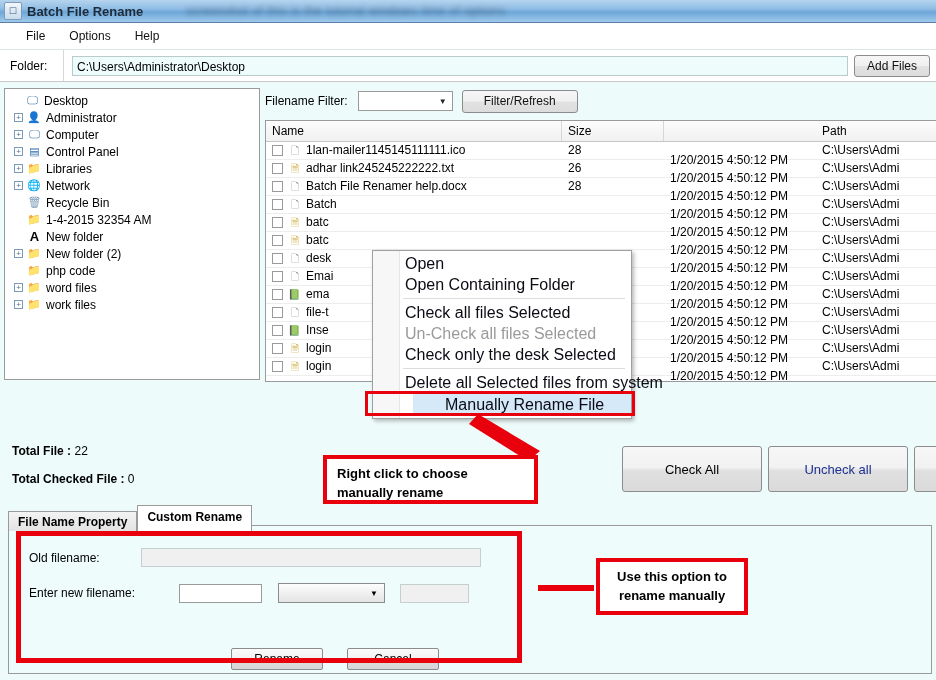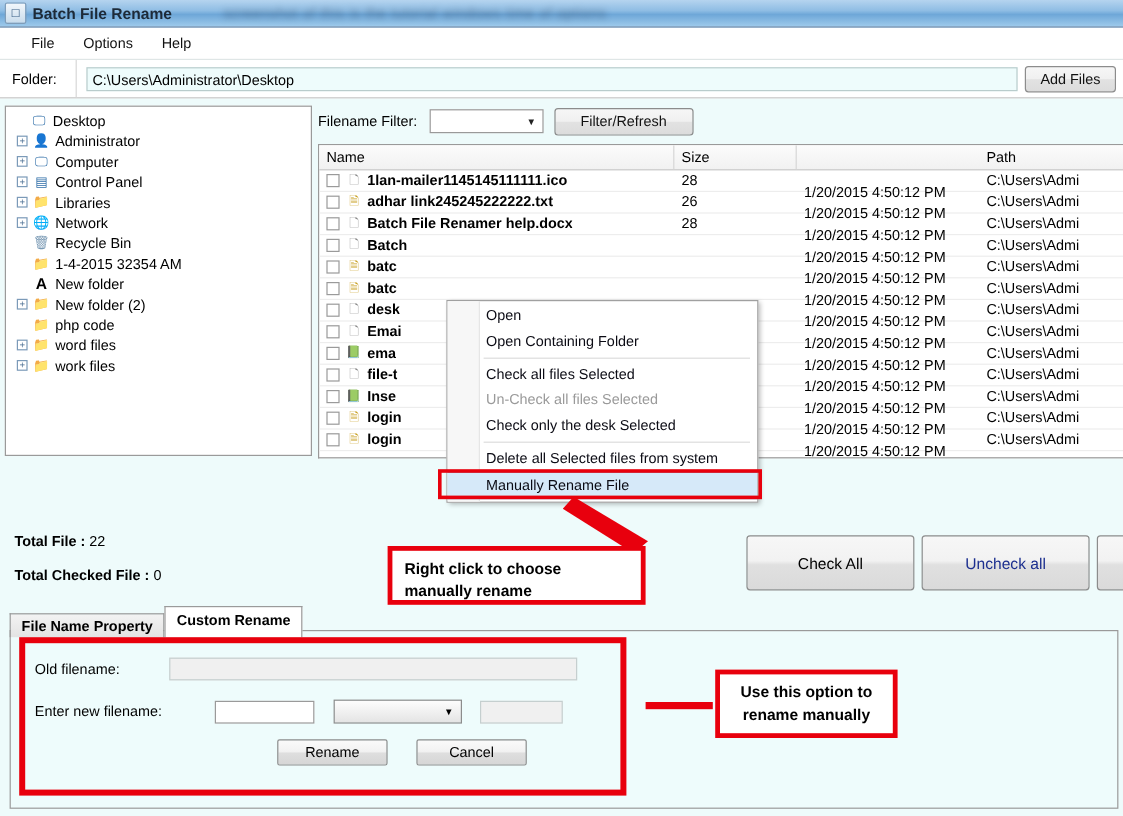--- a/index.html
+++ b/index.html
@@ -115,35 +115,35 @@
   .c-acc{width:152px;margin-top:20px;}
   .c-path{width:120px;border-right:none !important;}
   .lrow{display:flex;height:17px;border-bottom:1px solid #ededed;align-items:center;}
   .lrow>div{font-size:12px;padding-left:6px;box-sizing:border-box;white-space:nowrap;overflow:hidden;line-height:17px;}
   .cb{
     width:11px;height:11px;border:1px solid #9a9a9a;background:#fff;
     margin-left:6px;margin-right:5px;flex:0 0 auto;box-sizing:border-box;
   }
   .fico{width:14px;height:14px;margin-right:4px;flex:0 0 auto;display:flex;align-items:center;justify-content:center;font-size:10px;}
   .namecell{display:flex;align-items:center;width:296px;padding-left:0 !important;}
-  .nametxt{overflow:hidden;white-space:nowrap;font-weight:bold;}
+  .nametxt{overflow:hidden;white-space:nowrap;}
   
   .ctxmenu{
     position:absolute;left:372px;top:250px;width:258px;
     background:#fff;border:1px solid #a0a0a0;
     box-shadow:2px 2px 4px rgba(0,0,0,.28);
     padding:2px 0;z-index:40;
   }
   .ctxmenu .gut{position:absolute;left:0;top:0;bottom:0;width:26px;background:#f7f7f7;border-right:1px solid #e6e6e6;}
   .ctxitem{
     position:relative;z-index:2;height:21px;line-height:21px;
-    padding-left:32px;font-size:12px;color:#0b0b14;white-space:nowrap;
+    padding-left:32px;font-size:16px;color:#0b0b14;white-space:nowrap;
   }
   .ctxitem.disabled{color:#9a9a9a;}
-  .ctxitem.sel{background:#d6e9f9;border-top:1px solid #7ba7d0;border-bottom:1px solid #7ba7d0;}
+  .ctxitem.sel{background:#d6e9f9;border-top:1px solid #7ba7d0;border-bottom:1px solid #7ba7d0;margin-left:40px;}
   .ctxsep{position:relative;z-index:2;height:1px;background:#dcdcdc;margin:3px 6px 3px 30px;}
   .ctxhl{
     position:absolute;left:365px;top:391px;width:270px;height:25px;
     border:3px solid #e8000d;z-index:45;box-sizing:border-box;
   }
   
   .totals{position:absolute;left:12px;top:444px;}
   .totline{font-size:12px;font-weight:bold;margin-bottom:14px;}
   .totline span{font-weight:normal;}
   
@@ -181,21 +181,21 @@
   .smallcombo{
     height:20px;background:linear-gradient(to bottom,#fdfdfd,#e4e4e4);
     border:1px solid #8c8c8c;box-sizing:border-box;
     display:flex;align-items:center;justify-content:flex-end;
   }
   .smallcombo .car{margin-right:6px;font-size:8px;}
   .actbtn{
     width:92px;height:22px;font-size:12px;
     background:linear-gradient(to bottom,#fafafa 0%,#f2f2f2 46%,#dedede 54%,#d6d6d6 100%);
     border:1px solid #8c8c8c;border-radius:2px;
-    display:flex;align-items:center;justify-content:center;box-sizing:border-box;
+    display:flex;align-items:center;justify-content:center;box-sizing:border-box;margin-top:32px;
   }
   
   .annobox{
     position:absolute;background:#fff;border:4px solid #e8000d;
     box-sizing:border-box;padding:6px 10px;z-index:50;
     font-size:13px;font-weight:bold;line-height:1.45;color:#000;
   }
   .annoline{white-space:nowrap;}
   svg.leader{position:absolute;left:0;top:0;width:936px;height:680px;pointer-events:none;z-index:44;}
 </style>

